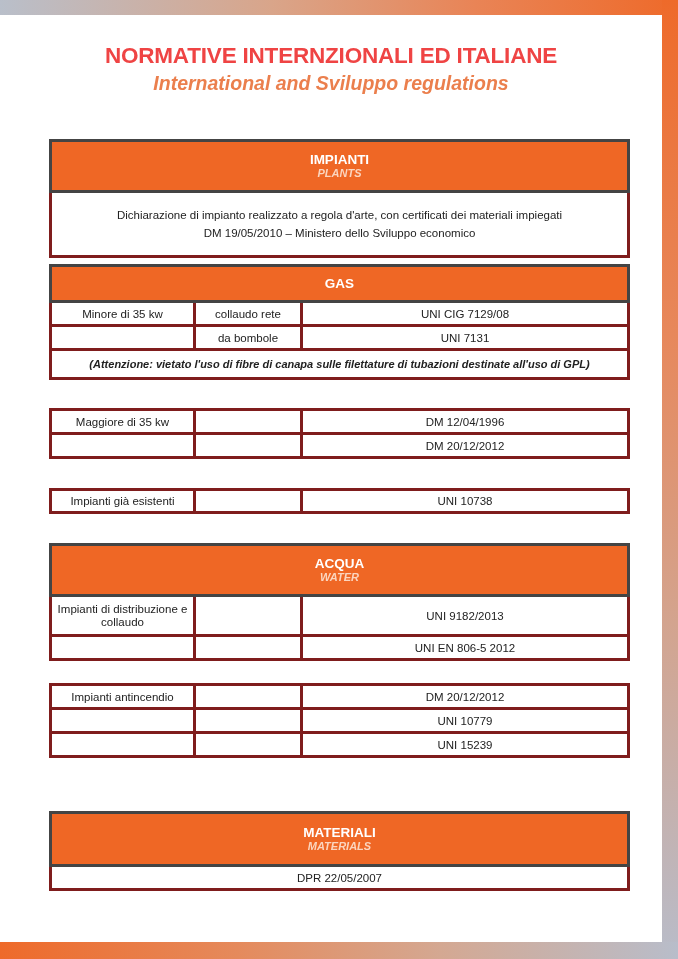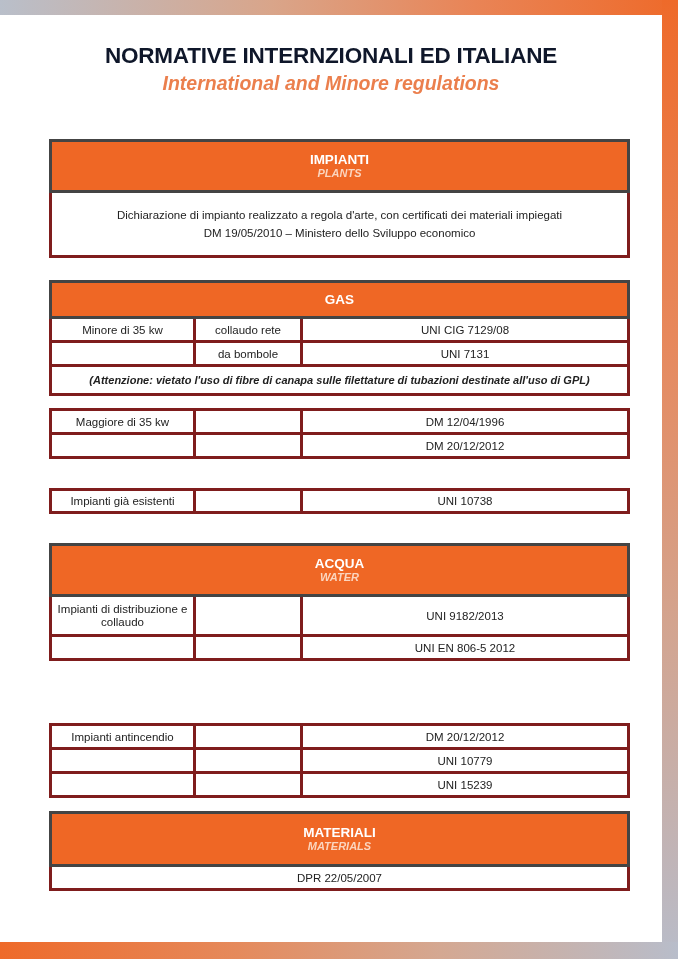--- a/index.html
+++ b/index.html
@@ -4,60 +4,60 @@
 <style>
   html, body { margin:0; padding:0; }
   body { width:678px; height:959px; position:relative; background:#fff; overflow:hidden;
          font-family:"Liberation Sans", sans-serif; color:#222; }
   .band-top { position:absolute; left:0; top:0; width:678px; height:15px;
               background:linear-gradient(to right, #b9bfca 0%, #d9a58a 40%, #e98456 70%, #ee6a2a 100%); }
   .band-right { position:absolute; right:0; top:0; width:16px; height:959px;
               background:linear-gradient(to bottom, #ee6a2a 0%, #e7885c 35%, #d3a48f 65%, #b8bcc9 100%); }
   .band-bottom { position:absolute; left:0; bottom:0; width:678px; height:17px;
               background:linear-gradient(to right, #ee6a2a 0%, #e58a5c 35%, #d4a892 65%, #b8bdca 100%); }
-  .title { position:absolute; left:0; width:662px; text-align:center; color:#0f172a; font-weight:bold; }
+  .title { position:absolute; left:0; width:662px; text-align:center; color:#ef4444; font-weight:bold; }
   .t1 { top:43px; font-size:22.5px; letter-spacing:-0.2px; }
   .t2 { top:72px; font-size:19.5px; font-style:italic; color:#eb7f4d; }
   .tbl { position:absolute; left:49px; width:581px; border-collapse:collapse; }
   .tbl td { border:3px solid #7f1d1d; font-size:11.5px; text-align:center; padding:4px; color:#222; }
   .hdr td { background:#ef6725; color:#fff; font-weight:bold; border-color:#444; }
   .hdr .h1 { font-size:13.5px; line-height:14px; }
   .hdr .h2 { font-size:11px; font-style:italic; color:#fbd5bf; line-height:12px; }
   .c1 { width:133px; }
   .c2 { width:96px; }
   .note { font-style:italic; font-weight:bold; font-size:11px !important; }
 </style>
 </head>
 <body>
 
 <div class="band-top"></div>
 <div class="band-right"></div>
 <div class="band-bottom"></div>
 
 <div class="title t1">NORMATIVE INTERNZIONALI ED ITALIANE</div>
-<div class="title t2">International and Minore regulations</div>
+<div class="title t2">International and Sviluppo regulations</div>
 
 <table class="tbl" style="top:139px;">
   <tbody>
       <tr class="hdr">
     <td style="height:40px;">
       <div class="h1">IMPIANTI</div>
       <div class="h2">PLANTS</div>
     </td>
   </tr>
   <tr>
     <td style="height:54px; line-height:18px;">
       <div>Dichiarazione di  impianto realizzato a regola d'arte, con certificati dei materiali impiegati</div>
       <div>DM 19/05/2010 – Ministero dello Sviluppo economico</div>
     </td>
   </tr>
 </tbody>
   </table>
 
-<table class="tbl" style="top:280px;">
+<table class="tbl" style="top:264px;">
   <tbody>
       <tr class="hdr">
     <td colspan="3" style="height:25px;">
           <div class="h1">GAS</div>
         </td>
   </tr>
   <tr style="height:24px;">
     <td class="c1">Minore di 35 kw</td>
     <td class="c2">collaudo rete</td>
     <td>UNI CIG 7129/08</td>
@@ -112,21 +112,21 @@
     <td>UNI 9182/2013</td>
   </tr>
   <tr style="height:24px;">
     <td class="c1"></td>
     <td class="c2"></td>
     <td>UNI EN 806-5 2012</td>
   </tr>
 </tbody>
   </table>
 
-<table class="tbl" style="top:683px;margin-top:40px;">
+<table class="tbl" style="top:683px;">
   <tbody>
       <tr style="height:24px;">
     <td class="c1">Impianti antincendio</td>
     <td class="c2"></td>
     <td>DM 20/12/2012</td>
   </tr>
   <tr style="height:24px;">
     <td class="c1"></td>
     <td class="c2"></td>
     <td>UNI 10779</td>

